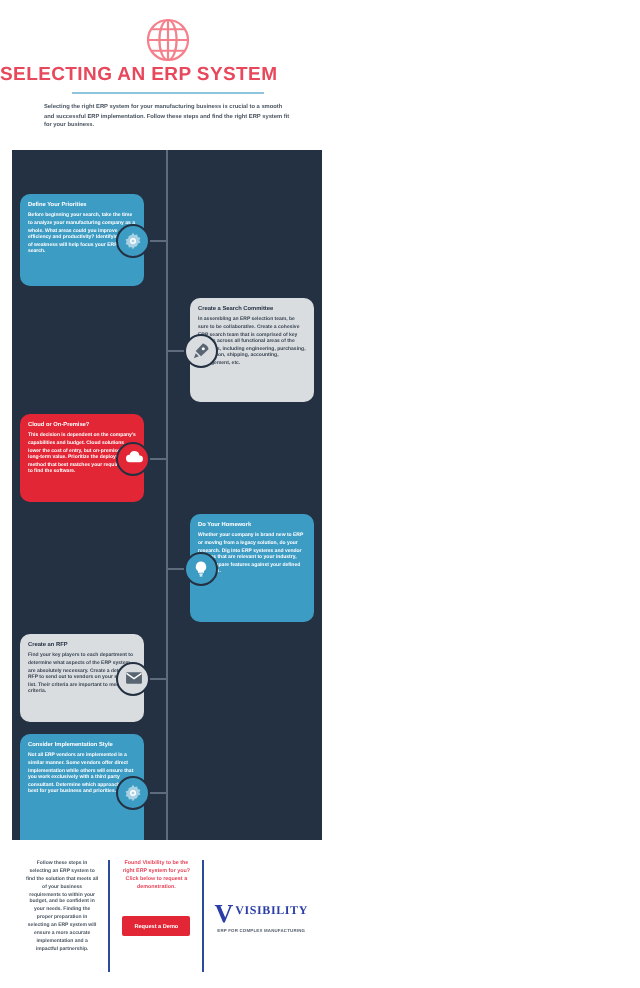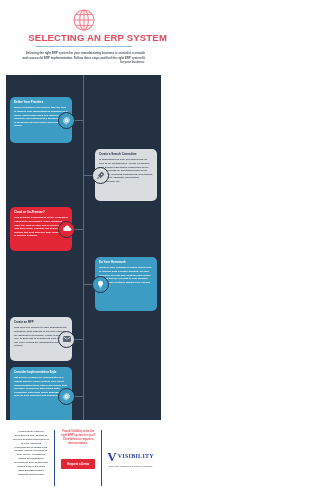--- a/index.html
+++ b/index.html
@@ -8,21 +8,21 @@
     font-family:"Liberation Sans", sans-serif;
     background:#ffffff;
     overflow:hidden;
     position:relative;
   }
   .page { width:167px; height:494px; position:relative; background:#fff; }
 
   
   .header {
     position:absolute; left:0; top:0; width:167px; height:75px;
-    background:#ffffff; text-align:right;
+    background:#ffffff; text-align:left;
   }
   .globe-wrap { padding-top:8px; height:28px; }
   .globe { display:block; margin:0 auto; }
   .title {
     margin-top:4px;
     font-size:9.5px; font-weight:bold; letter-spacing:0.2px;
     color:#e8485c; white-space:nowrap;
   }
   .title-rule {
     width:96px; height:1px; background:#8fc4dd;

